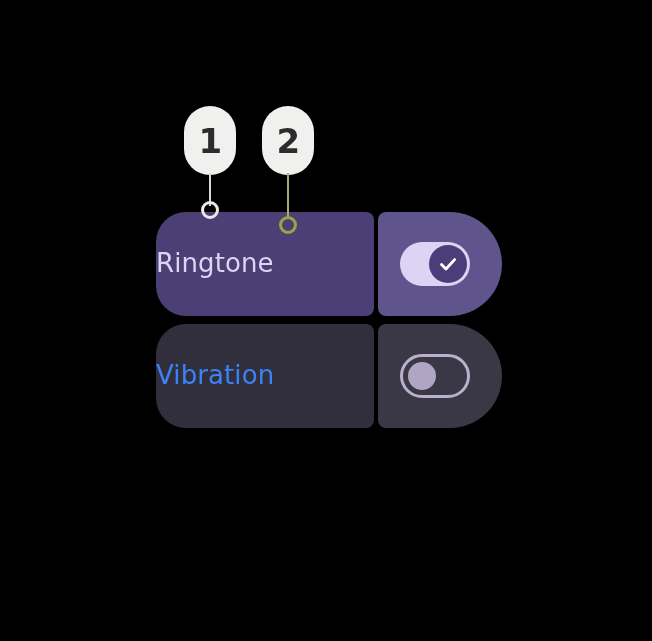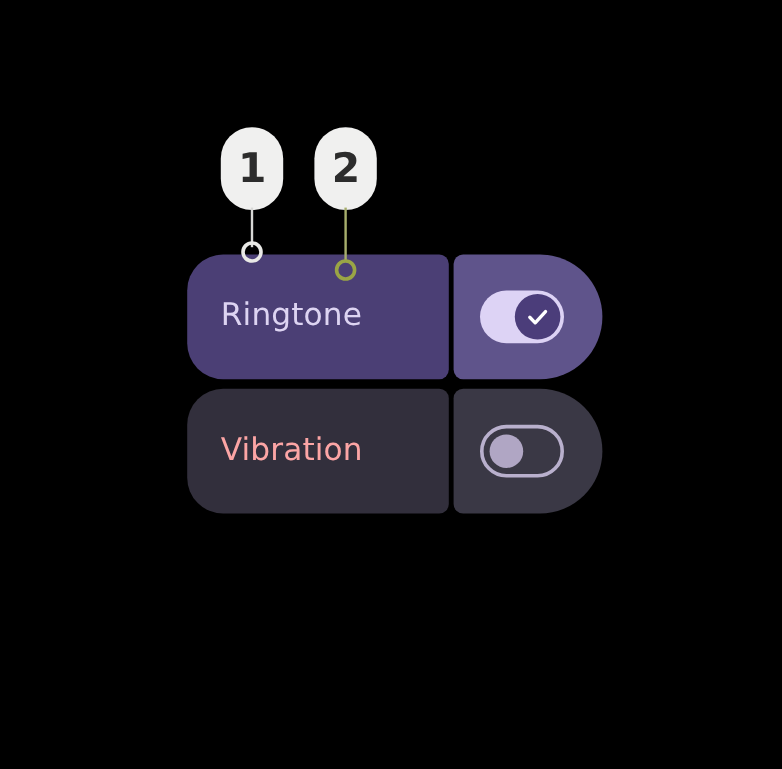--- a/index.html
+++ b/index.html
@@ -37,21 +37,20 @@
     margin-bottom: 8px;
     height: 104px;
   }
 
   .row-main {
     flex: 0 0 218px;
     width: 218px;
     display: flex;
     flex-direction: column;
     justify-content: center;
-    padding-left: 28px;
     box-sizing: border-box;
     border-radius: 30px 8px 8px 30px;
   }
 
   .row-toggle {
     flex: 1 1 auto;
     display: flex;
     align-items: center;
     justify-content: center;
     border-radius: 8px 52px 52px 8px;
@@ -71,21 +70,21 @@
     color: #ddd4f2;
     white-space: nowrap;
   }
   .row-subtitle {
     font-size: 21px;
     line-height: 1.15;
     margin-top: 3px;
     color: #cec3e8;
     white-space: nowrap;
   }
-  .row-off .row-title { color: #fca5a5; }
+  .row-off .row-title { color: #3b82f6; }
 
   
   .switch {
     position: relative;
     width: 70px;
     height: 44px;
     box-sizing: border-box;
   }
   .switch.on {
     background: #ddd3f5;

